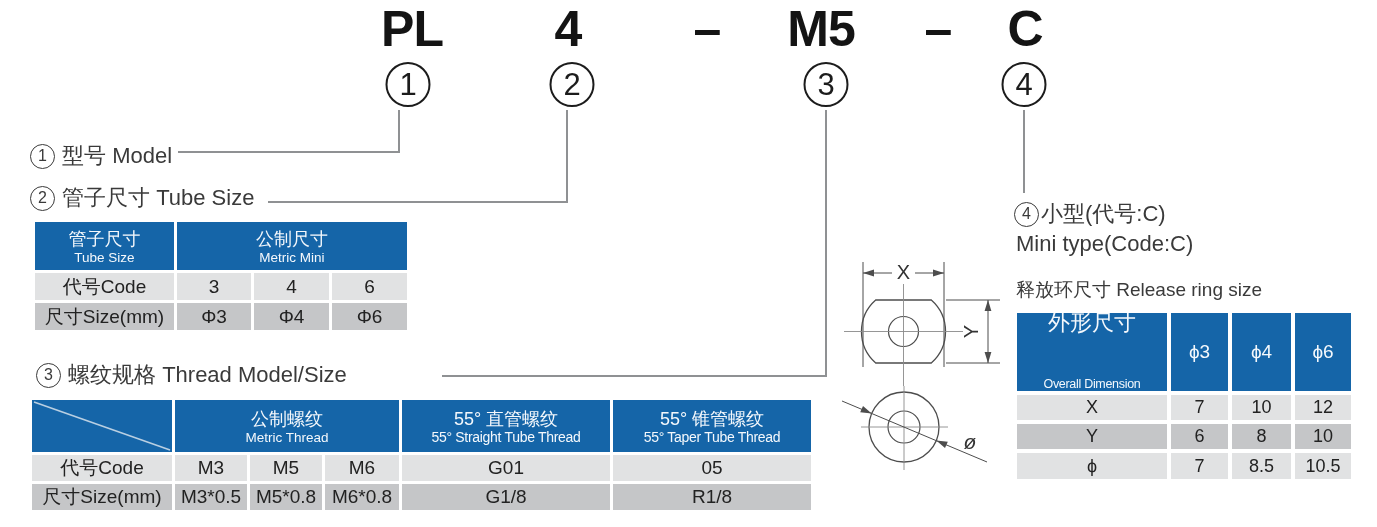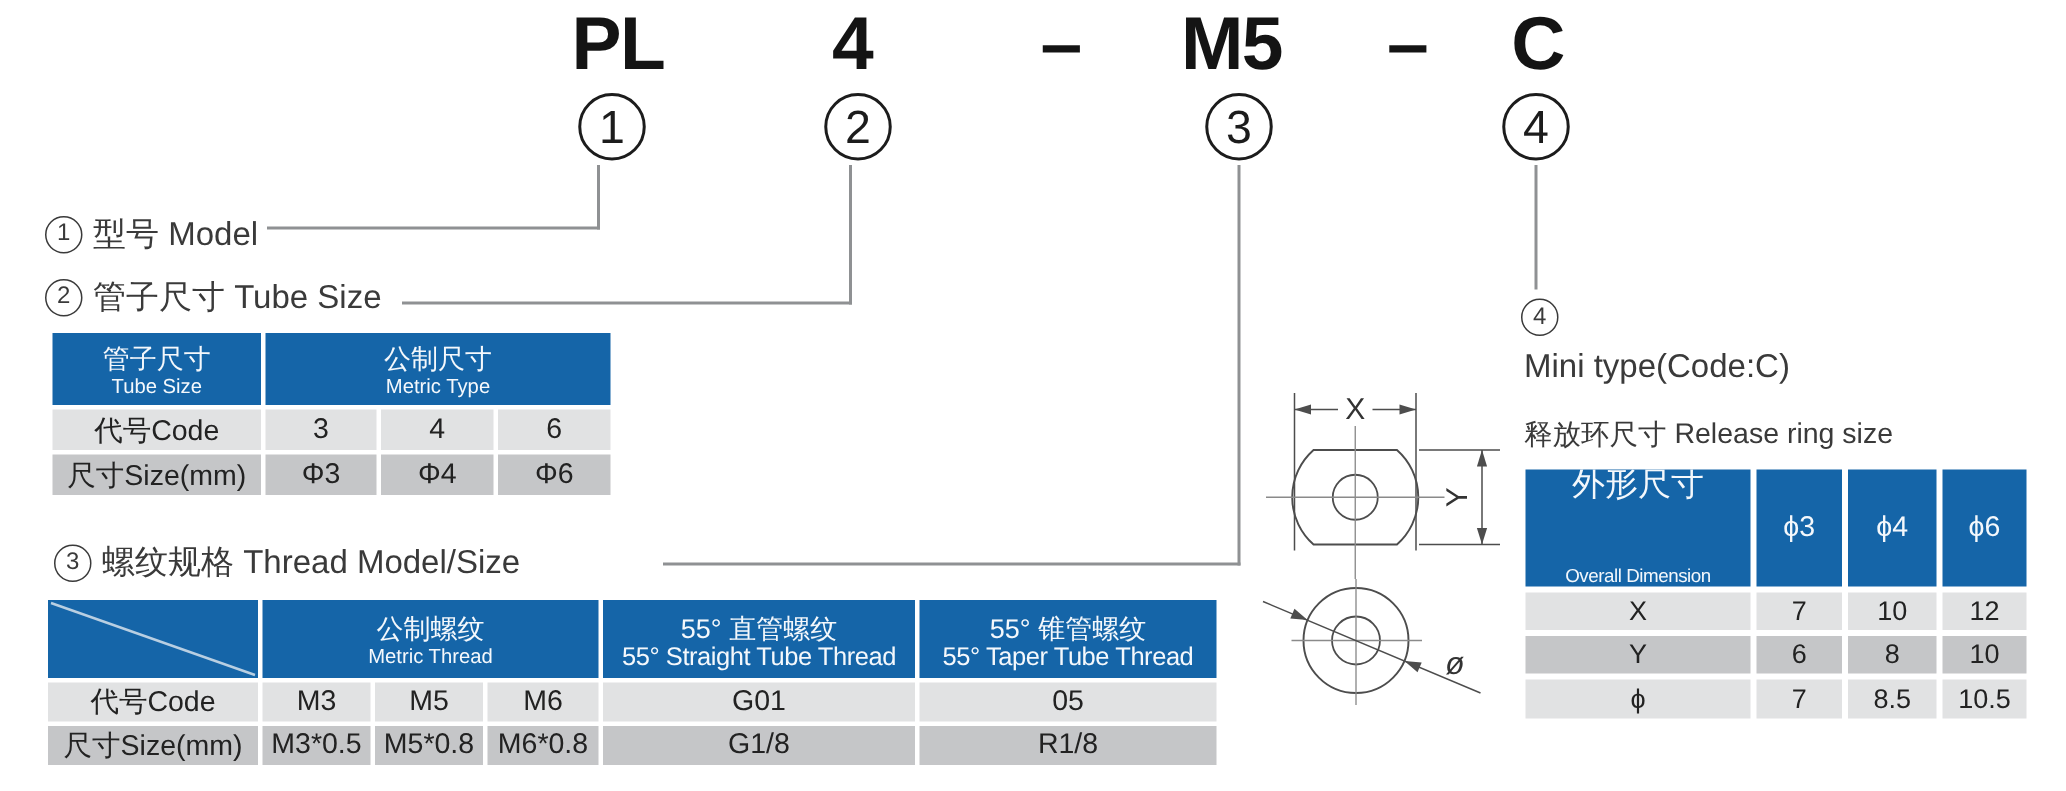--- a/index.html
+++ b/index.html
@@ -31,21 +31,21 @@
     font-size:16px;margin-right:7px;flex:0 0 auto;background:#fff;
   }
   .num-circle.tight{margin-right:2px;}
 
   
   table{border-collapse:separate;position:absolute;table-layout:fixed;}
   th,td{padding:0;text-align:center;vertical-align:middle;font-weight:normal;overflow:hidden;}
   .hdr{background:#1565a8;color:#f4f8fc;}
   .hdr .zh{display:block;font-size:18px;line-height:22px;}
   .hdr .en{display:block;font-size:13.5px;line-height:15px;}
-  .hdr .en.sm{font-size:17px;letter-spacing:-0.3px;}
+  .hdr .en.sm{font-size:14px;letter-spacing:-0.3px;}
   .row-light{background:#e1e2e3;}
   .row-dark{background:#c5c6c8;}
   td{font-size:19px;color:#222;}
   .tbl-tube{left:32px;top:219px;border-spacing:3px;}
   .tbl-thread{left:29px;top:397px;border-spacing:3px;}
   .tbl-release{left:1013px;top:309px;border-spacing:4px;}
   .tbl-release .hdr .zh{font-size:22px;line-height:20px;}
   .tbl-release .hdr .en{font-size:12.5px;line-height:14px;letter-spacing:-0.3px;margin-top:44px;}
   .tbl-release td{font-size:18px;}
   .phi-hdr{font-size:19px;color:#f4f8fc;background:#1565a8;}
@@ -90,20 +90,21 @@
   <span>管子尺寸</span>&nbsp;<span>Tube Size</span>
 </div>
 
 <div class="sec-label" style="left:36px;top:360px;">
   <span class="num-circle">3</span>
   <span>螺纹规格</span>&nbsp;<span>Thread Model/Size</span>
 </div>
 
 <div class="sec-label" style="left:1014px;top:199px;">
   <span class="num-circle tight">4</span>
+  <span>小型(代号:C)</span>
 </div>
 <div class="sec-label" style="left:1016px;top:231px;">
   <span>Mini type(Code:C)</span>
 </div>
 
 <div class="sec-label" style="left:1016px;top:277px;font-size:19px;">
   <span>释放环尺寸</span>&nbsp;<span>Release ring size</span>
 </div>
 
 <table class="tbl-tube">
@@ -114,21 +115,21 @@
       <col style="width:75px">
     </colgroup>
   <tbody>
       <tr style="height:48px">
     <th class="hdr">
       <span class="zh">管子尺寸</span>
       <span class="en">Tube Size</span>
     </th>
     <th class="hdr" colspan="3">
       <span class="zh">公制尺寸</span>
-      <span class="en">Metric Type</span>
+      <span class="en">Metric Mini</span>
     </th>
   </tr>
   <tr style="height:27px">
     <td class="row-light">代号Code</td>
     <td class="row-light">3</td>
     <td class="row-light">4</td>
     <td class="row-light">6</td>
   </tr>
   <tr style="height:27px">
     <td class="row-dark">尺寸Size(mm)</td>

